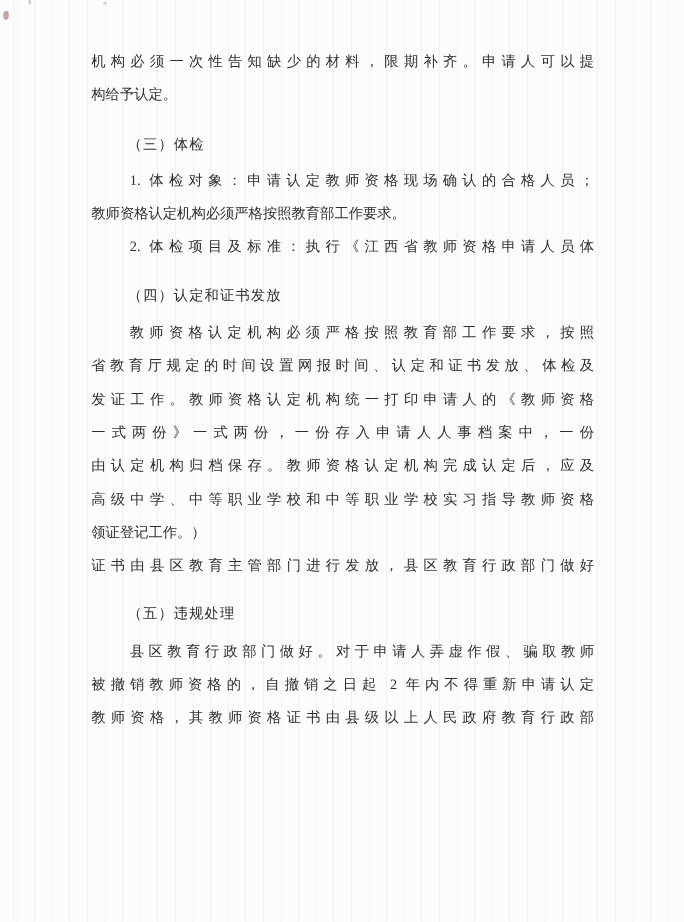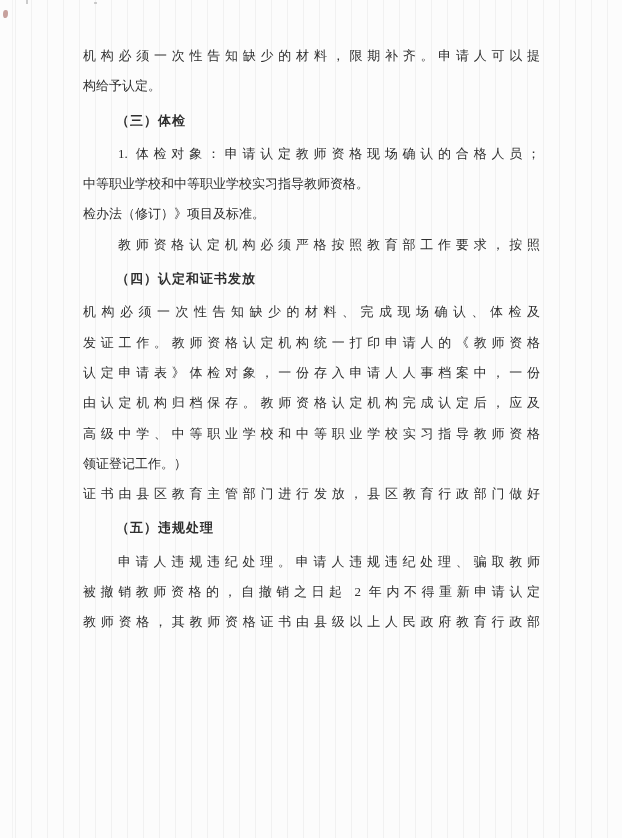--- a/index.html
+++ b/index.html
@@ -52,49 +52,49 @@
     white-space:nowrap;
   }
   .ln.full,.ln.first-full{
     white-space:normal;
     text-align:justify;
     text-align-last:justify;
     -moz-text-align-last:justify;
   }
   .ln.first-full,.ln.first-left{text-indent:35px;}
   .ln.heading{
-    font-weight:bold;
+    font-weight:normal;
     text-indent:33px;
-    margin-top:4px;margin-bottom:3px;
+    margin-top:14px;margin-bottom:3px;
     letter-spacing:1px;
   }
 </style>
 </head>
 <body>
 
 <div class="page">
   <div class="edge-shadow"></div>
   <div class="speck-red"></div>
   <div class="speck-gray-1"></div>
   <div class="speck-gray-2"></div>
 
   <div class="text-block">
     <div class="ln full">机构必须一次性告知缺少的材料，限期补齐。申请人可以提</div>
     <div class="ln end">构给予认定。</div>
     <div class="ln heading">（三）体检</div>
     <div class="ln first-full">1. 体检对象：申请认定教师资格现场确认的合格人员；</div>
-    <div class="ln end">中等职业学校和中等职业学校实习指导教师资格。</div>
-    <div class="ln end">检办法（修订）》项目及标准。</div>
+    <div class="ln end">教师资格认定机构必须严格按照教育部工作要求。</div>
+    <div class="ln first-full">2. 体检项目及标准：执行《江西省教师资格申请人员体</div>
+    <div class="ln heading">（四）认定和证书发放</div>
     <div class="ln first-full">教师资格认定机构必须严格按照教育部工作要求，按照</div>
-    <div class="ln heading">（四）认定和证书发放</div>
-    <div class="ln full">机构必须一次性告知缺少的材料、完成现场确认、体检及</div>
+    <div class="ln full">省教育厅规定的时间设置网报时间、认定和证书发放、体检及</div>
     <div class="ln full">发证工作。教师资格认定机构统一打印申请人的《教师资格</div>
-    <div class="ln full">认定申请表》体检对象，一份存入申请人人事档案中，一份</div>
+    <div class="ln full">一式两份》一式两份，一份存入申请人人事档案中，一份</div>
     <div class="ln full">由认定机构归档保存。教师资格认定机构完成认定后，应及</div>
     <div class="ln full">高级中学、中等职业学校和中等职业学校实习指导教师资格</div>
     <div class="ln end">领证登记工作。）</div>
     <div class="ln full">证书由县区教育主管部门进行发放，县区教育行政部门做好</div>
     <div class="ln heading">（五）违规处理</div>
-    <div class="ln first-full">申请人违规违纪处理。申请人违规违纪处理、骗取教师</div>
+    <div class="ln first-full">县区教育行政部门做好。对于申请人弄虚作假、骗取教师</div>
     <div class="ln full">被撤销教师资格的，自撤销之日起 2 年内不得重新申请认定</div>
     <div class="ln full">教师资格，其教师资格证书由县级以上人民政府教育行政部</div>
   </div>
 </div>
 
 </body></html>

